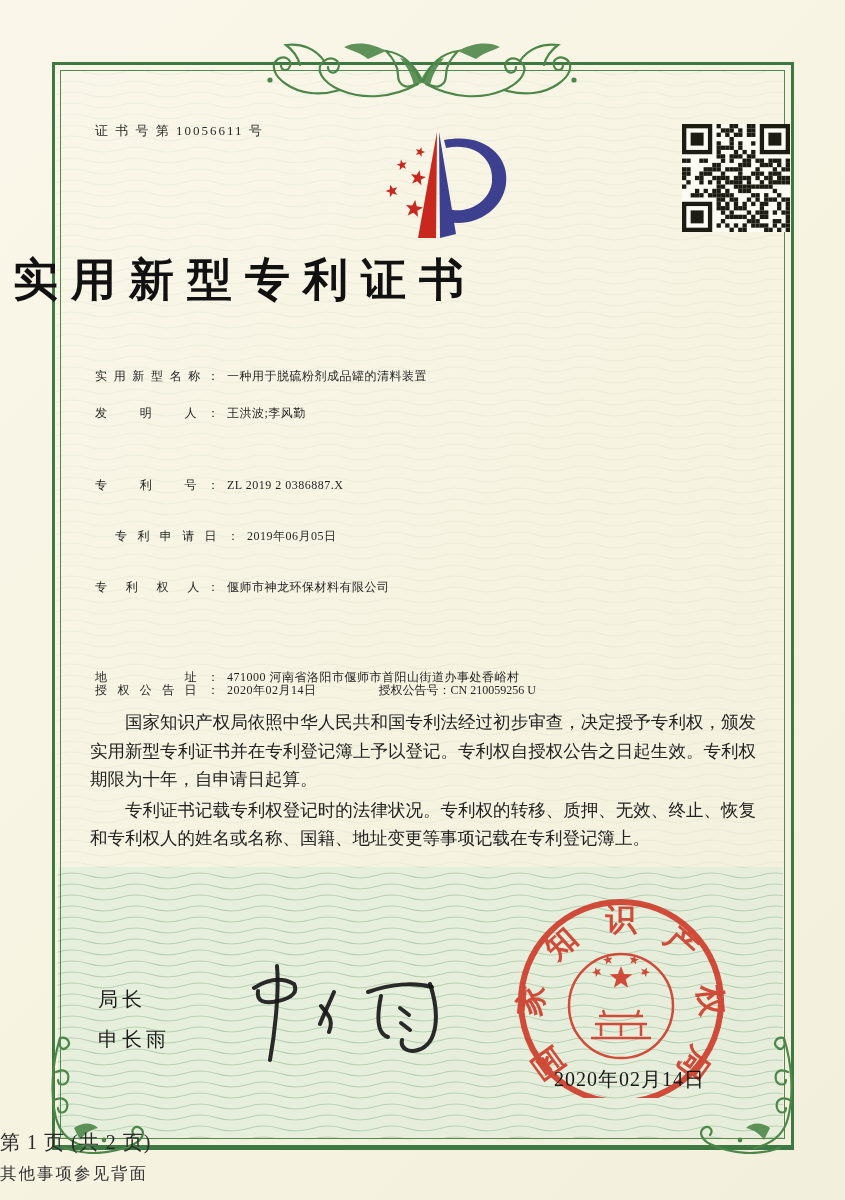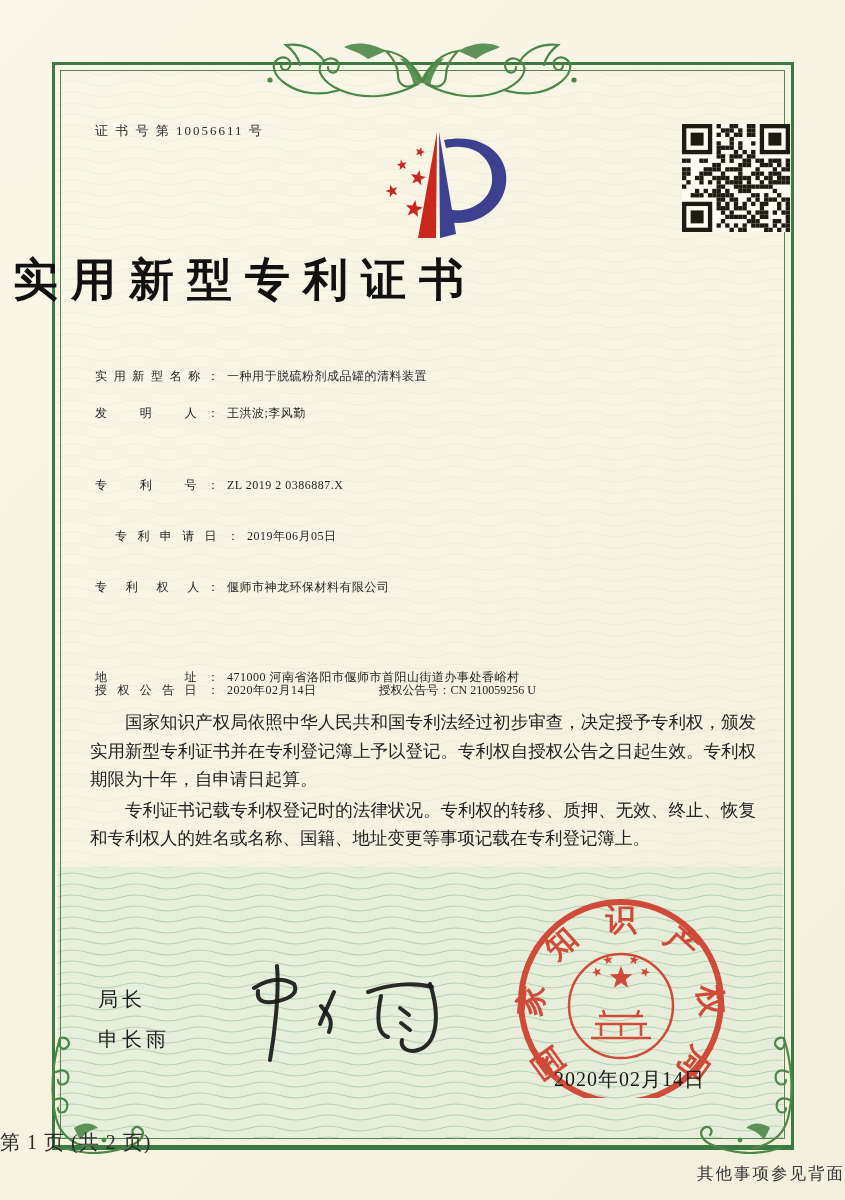--- a/index.html
+++ b/index.html
@@ -23,21 +23,21 @@
     -moz-text-align-last:justify;vertical-align:top;}
   .fvalue{margin-left:8px;letter-spacing:0.5px;}
   .grant2{margin-left:62px;}
   .paras{left:88px;top:706px;width:670px;font-size:17.5px;line-height:28.5px;
     text-align:justify;color:#222;}
   .paras p{margin:2px;text-indent:2em;}
   .signoff{font-size:20px;letter-spacing:4px;color:#1d1d1d;}
   .seal-date{left:512px;top:1066px;width:235px;text-align:center;font-size:20px;
     letter-spacing:1px;color:#171717;}
   .page-info{left:0;right:0;top:1112px;font-size:20px;color:#2b2b2b;letter-spacing:1px;margin-top:17px;}
-  .back-note{left:0;right:0;top:1163px;text-align:right;font-size:16.5px;color:#333;letter-spacing:2px;}
+  .back-note{left:0;right:0;top:1163px;text-align:left;font-size:16.5px;color:#333;letter-spacing:2px;}
   
   .orn path,.orn circle{stroke:#4c8749;stroke-width:2.2;fill:none;stroke-linecap:round;}
   .orn .leaf{fill:#4c8749;stroke:none;opacity:.9;}
   .orn .dot{fill:#4c8749;stroke:none;}
   .seal-char{font-family:"Liberation Serif",serif;font-size:31px;font-weight:bold;
     fill:#ce3a28;text-anchor:middle;}
   .sig path{stroke:#181818;stroke-width:4;fill:none;stroke-linecap:round;stroke-linejoin:round;opacity:.92;}
 </style>
 </head>
 <body>

